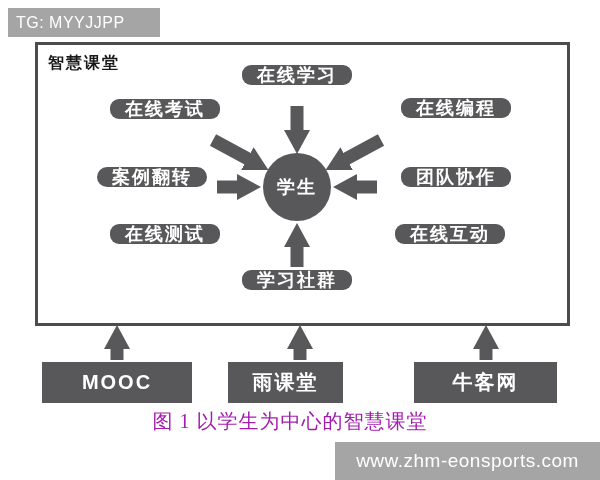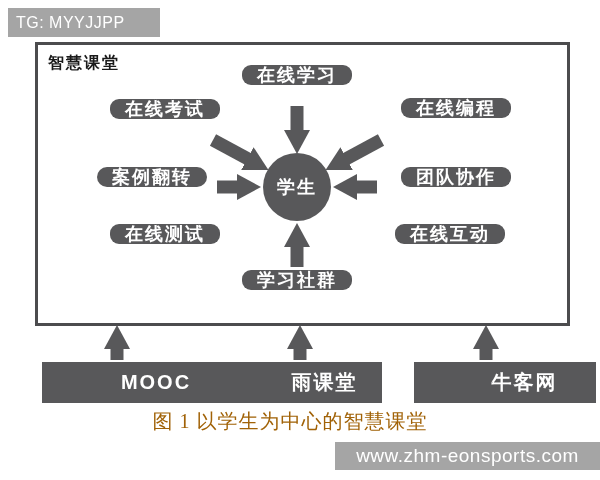--- a/index.html
+++ b/index.html
@@ -3,21 +3,21 @@
 <meta charset="utf-8">
 <style>
   html,body{margin:0;padding:0;background:#ffffff;}
   #canvas{
     position:relative;width:600px;height:480px;background:#ffffff;
     font-family:"Liberation Sans","DejaVu Sans",sans-serif;overflow:hidden;
   }
   
   .wm{position:absolute;background:#a5a5a5;color:#ffffff;display:flex;align-items:center;}
   #wm-top{left:8px;top:8px;width:144px;height:29px;font-size:16px;padding-left:8px;letter-spacing:0.5px;}
-  #wm-bottom{left:335px;top:442px;width:265px;height:28px;font-size:19px;justify-content:center;letter-spacing:0.5px;}
+  #wm-bottom{left:335px;top:442px;width:265px;height:38px;font-size:19px;justify-content:center;letter-spacing:0.5px;}
   
   #frame{
     position:absolute;left:35px;top:42px;width:529px;height:278px;
     border:3px solid #4c4c4e;background:#ffffff;
   }
   #frame-title{
     position:absolute;left:48px;top:53px;font-size:16px;font-weight:bold;
     color:#1a1a1a;letter-spacing:2px;
   }
   
@@ -37,29 +37,29 @@
   
   #center-node{
     position:absolute;left:263px;top:153px;width:68px;height:68px;border-radius:50%;
     background:#58585a;color:#ffffff;font-size:18px;font-weight:bold;letter-spacing:2px;
     display:flex;align-items:center;justify-content:center;
   }
   
   .platform{
     position:absolute;top:362px;height:41px;background:#58585a;color:#ffffff;
     font-size:20px;font-weight:bold;letter-spacing:2px;
-    display:flex;align-items:center;justify-content:center;padding-left:39px;
+    display:flex;align-items:center;justify-content:center;
   }
   #platform-mooc{left:42px;width:150px;}
   #platform-rain{left:228px;width:115px;}
   #platform-niuke{left:414px;width:143px;}
   
   #caption{
     position:absolute;left:0;top:408px;width:580px;text-align:center;
-    font-family:"Liberation Serif","DejaVu Serif",serif;font-size:20px;color:#a16207;
+    font-family:"Liberation Serif","DejaVu Serif",serif;font-size:20px;color:#a21caf;
     letter-spacing:1px;
   }
   
   #arrows{position:absolute;left:0;top:0;width:600px;height:480px;pointer-events:none;}
   #arrows line{stroke:#58585a;stroke-width:13;}
 </style>
 </head>
 <body>
 
 <div id="canvas">

